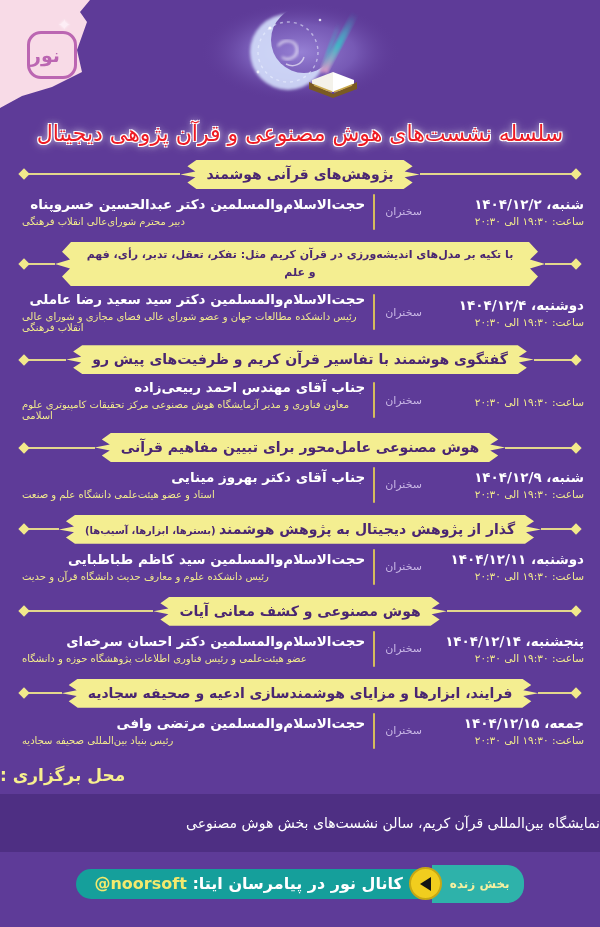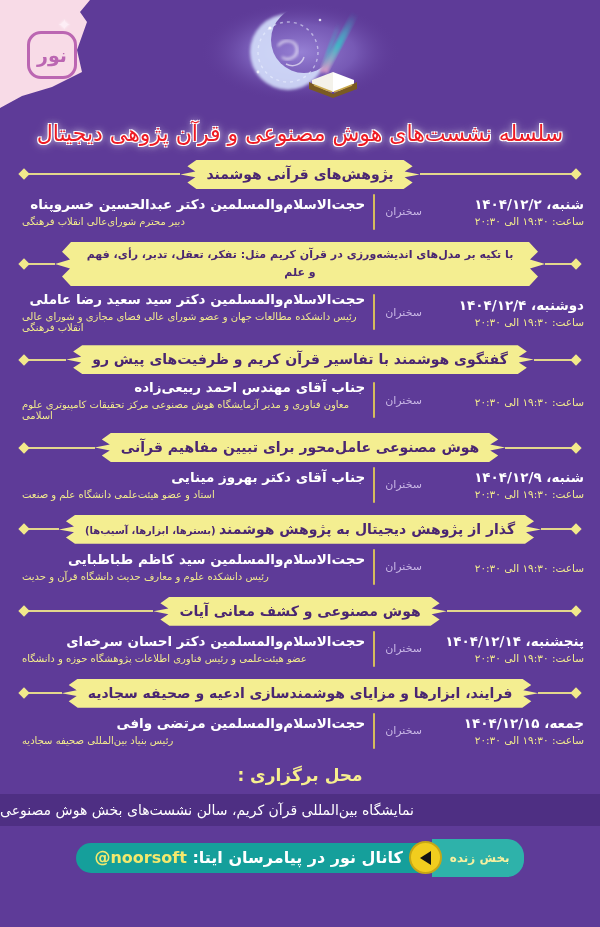--- a/index.html
+++ b/index.html
@@ -19,21 +19,21 @@
   .header { position:relative; height:148px; }
 
   .pink-corner {
     position:absolute; top:0; left:0; width:110px; height:112px;
     background:#f8dbe7;
     clip-path:polygon(0 0, 90px 0, 80px 12px, 87px 22px, 77px 50px, 82px 72px, 52px 87px, 22px 96px, 0 108px);
   }
   .logo-box {
     position:absolute; top:31px; left:27px; width:50px; height:48px;
     border:3px solid #bb66b2; border-radius:14px;
-    display:flex; align-items:center; justify-content:center;
+    display:flex; align-items:center; justify-content:flex-end;
     color:#bb66b2; font-weight:bold; font-size:19px;
   }
   .logo-sparkle {
     position:absolute; top:18px; left:58px;
     color:#fdeef6; font-size:15px; line-height:1;
     text-shadow:0 0 3px #ffffff;
   }
 
   .header-art { position:absolute; top:2px; left:200px; width:210px; height:100px; }
 
@@ -68,24 +68,24 @@
   .date-block { width:152px; flex:0 0 auto; text-align:right; }
   .date { color:#ffffff; font-weight:bold; font-size:13.5px; }
   .time { color:#f2eb8d; font-size:10.5px; margin-top:3px; }
   .speaker-label { color:#c9b7e6; font-size:11px; flex:0 0 auto; margin:0 2px; }
   .vdivider { width:2px; height:36px; background:#e2cb57; border-radius:2px; flex:0 0 auto; opacity:.9; }
   .speaker-block { flex:1 1 auto; padding-left:6px; }
   .speaker-name { color:#ffffff; font-weight:bold; font-size:13.5px; text-align:right; }
   .speaker-title { color:#f2eb8d; font-size:10px; margin-top:4px; text-align:left; }
 
   
-  .venue-label { text-align:center; color:#f7ef8e; font-weight:bold; font-size:17px; margin:12px 0 9px 0; }
+  .venue-label { text-align:left; color:#f7ef8e; font-weight:bold; font-size:17px; margin:12px 0 9px 0; }
   .venue-strip {
     width:100%; background:#4e2f83;
-    color:#ffffff; font-size:14px; text-align:left; padding:8px 0;
+    color:#ffffff; font-size:14px; text-align:right; padding:21px 0;
   }
   .live-row { display:flex; justify-content:center; margin-top:17px; }
   .live-pill {
     position:relative; display:flex; align-items:center;
     background:#159f9b; border-radius:17px; height:30px; padding-left:6px;
   }
   .live-badge-seg {
     height:38px; display:flex; align-items:center;
     background:#2eb2aa; border-radius:0 17px 17px 0;
     padding:0 14px 0 18px;
@@ -265,20 +265,21 @@
         <span class="hline"></span>
         <div class="banner">
           <div class="topic-line1"><span>گذار از پژوهش دیجیتال به پژوهش هوشمند</span><span class="topic-note"> (بسترها، ابزارها، آسیب‌ها)</span></div>
 
         </div>
         <span class="hline"></span>
         <span class="diamond"></span>
       </div>
       <div class="session-row">
         <div class="date-block">
+          <div class="date">دوشنبه، ۱۴۰۴/۱۲/۱۱</div>
           <div class="time">ساعت: ۱۹:۳۰ الی ۲۰:۳۰</div>
         </div>
         <div class="speaker-label">سخنران</div>
         <div class="vdivider"></div>
         <div class="speaker-block">
           <div class="speaker-name">حجت‌الاسلام‌والمسلمین سید کاظم طباطبایی</div>
           <div class="speaker-title">رئیس دانشکده علوم و معارف حدیث دانشگاه قرآن و حدیث</div>
         </div>
       </div>
     </div>

